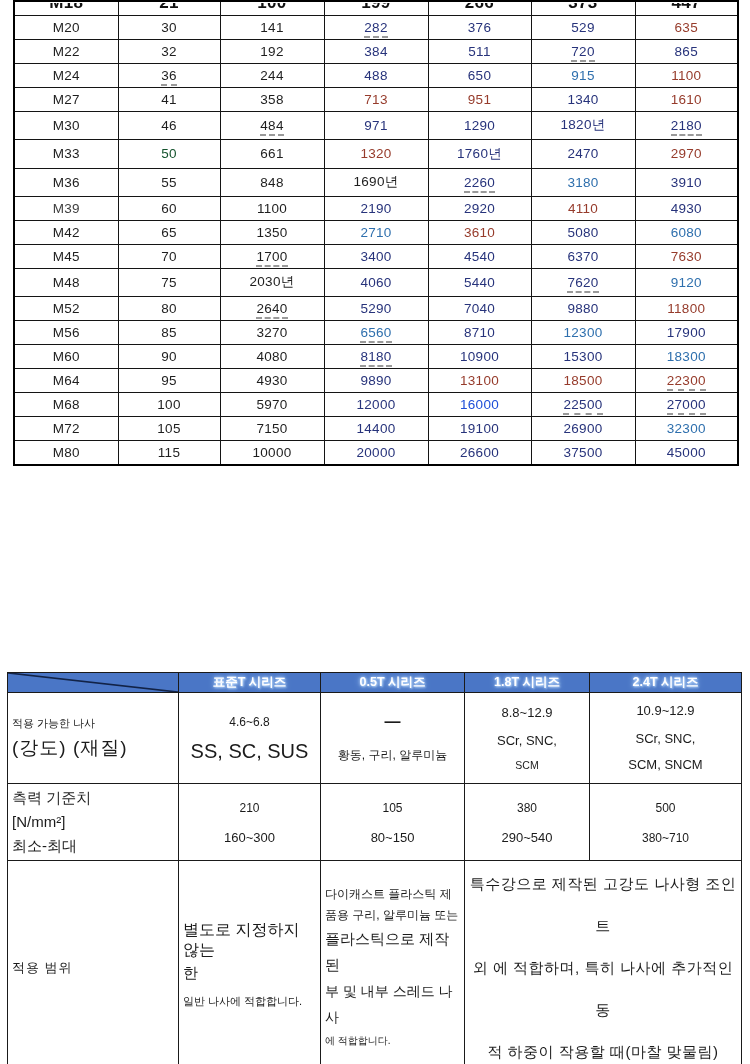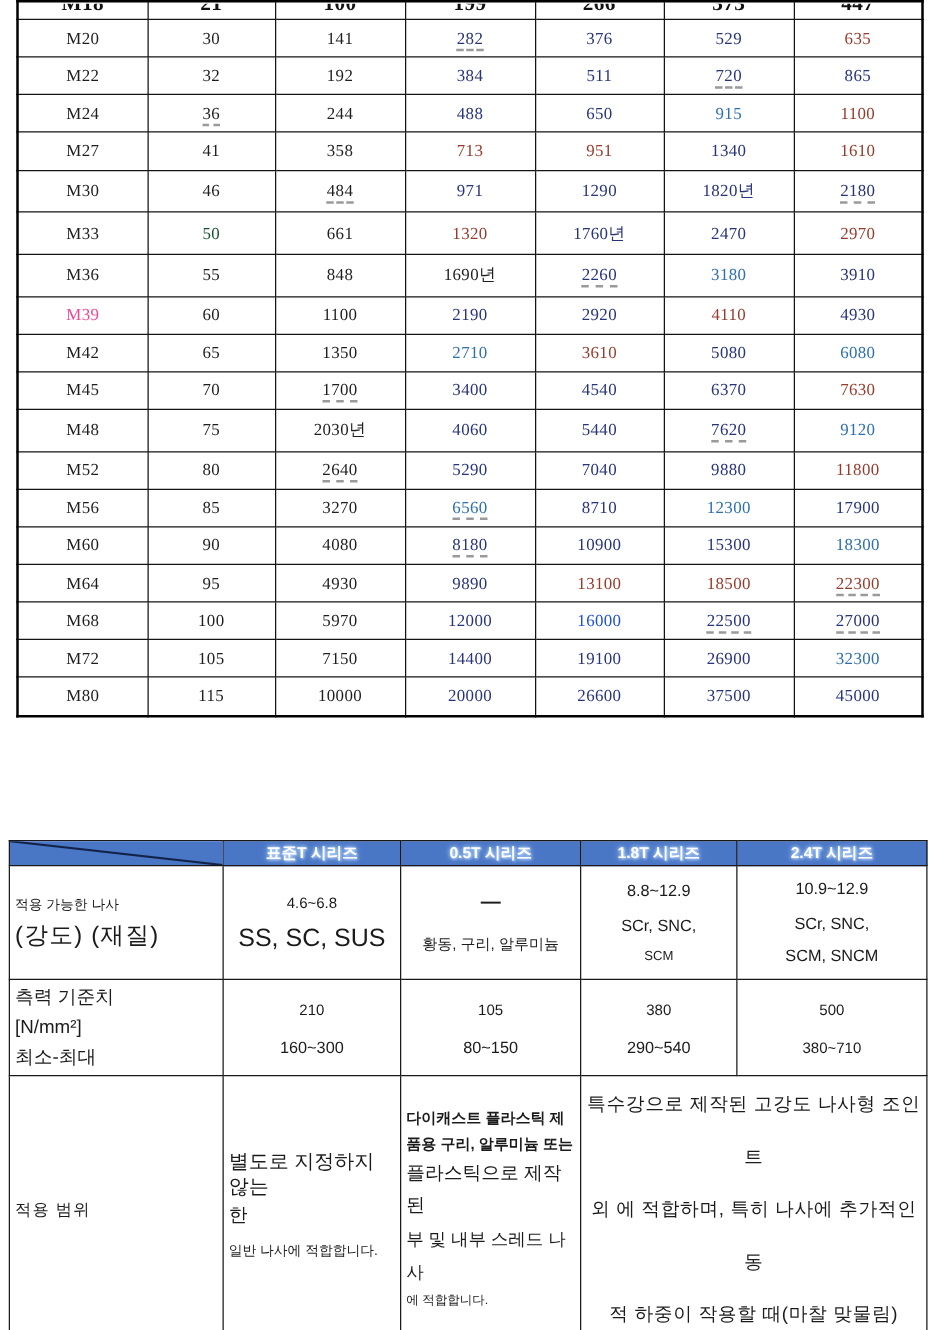--- a/index.html
+++ b/index.html
@@ -2,22 +2,22 @@
 <html><head>
 <meta charset="utf-8">
 <style>
   html,body{margin:0;padding:0;}
   body{
     width:750px;height:1064px;background:#ffffff;overflow:hidden;position:relative;
     font-family:"Liberation Sans","DejaVu Sans",sans-serif;color:#1b1b1b;
   }
   
   .torque{
-    position:absolute;left:13px;top:0;width:724px;height:574px;
-    border-collapse:collapse;table-layout:fixed;font-family:Liberation Serif, serif;
+    position:absolute;left:13px;top:0;width:724px;height:466px;
+    border-collapse:collapse;table-layout:fixed;
   }
   .torque td{
     border:1.6px solid #141414;text-align:center;vertical-align:middle;
     font-size:13.5px;padding:0;overflow:hidden;letter-spacing:0.3px;
   }
   .torque{border:2px solid #000;}
   .torque tr.partial td{border-top:none;height:13px;}
   .partial .clip{height:12px;overflow:hidden;position:relative;}
   .partial .clip span{
     position:absolute;top:-10px;left:0;right:0;display:block;
@@ -55,21 +55,21 @@
   .l-lg{display:block;font-size:20px;line-height:26px;margin-top:6px;}
   .nominal{display:block;font-size:12px;line-height:20px;margin-top:2px;}
   .range{display:block;font-size:13px;line-height:20px;margin-top:10px;}
   .dash-line{display:block;font-size:16px;font-weight:bold;line-height:20px;}
   .scope1 span{text-align:left;}
   .scope1{text-align:left;padding-left:8px;}
   .scope1 .ln1{display:block;font-size:16px;line-height:20px;}
   .scope1 .ln2{display:block;font-size:15px;line-height:26px;}
   .scope1 .ln3{display:block;font-size:11px;line-height:30px;}
   .scope2{text-align:left;padding-left:5px;}
-  .scope2 .ln1,.scope2 .ln2{display:block;font-size:12px;line-height:21px;font-weight:bold;}
+  .scope2 .ln1,.scope2 .ln2{display:block;font-size:12px;line-height:21px;}
   .scope2 .ln3{display:block;font-size:15px;line-height:26px;}
   .scope2 .ln4{display:block;font-size:14px;line-height:26px;}
   .scope2 .ln5{display:block;font-size:10px;line-height:22px;}
   .scope-merged{text-align:center;}
   .scope-merged .lnm{display:block;font-size:15px;line-height:42px;letter-spacing:0.5px;}
 </style>
 </head>
 <body>
 
 <table class="torque">
@@ -177,21 +177,21 @@
       <tr>
         <td><span style="color: rgb(30, 30, 30);">M36</span></td>
         <td><span style="color: rgb(30, 30, 30);">55</span></td>
         <td><span style="color: rgb(30, 30, 30);">848</span></td>
         <td><span style="color: rgb(30, 30, 30);">1690년</span></td>
         <td><span class="u" style="color: rgb(39, 51, 123);">2260</span></td>
         <td><span style="color: rgb(46, 111, 173);">3180</span></td>
         <td><span style="color: rgb(39, 51, 123);">3910</span></td>
       </tr>
       <tr>
-        <td><span style="color: #ec4899;">M39</span></td>
+        <td><span style="color: #404040;">M39</span></td>
         <td><span style="color: rgb(30, 30, 30);">60</span></td>
         <td><span style="color: rgb(30, 30, 30);">1100</span></td>
         <td><span style="color: rgb(39, 51, 123);">2190</span></td>
         <td><span style="color: rgb(39, 51, 123);">2920</span></td>
         <td><span style="color: rgb(150, 59, 43);">4110</span></td>
         <td><span style="color: rgb(39, 51, 123);">4930</span></td>
       </tr>
       <tr>
         <td><span style="color: rgb(30, 30, 30);">M42</span></td>
         <td><span style="color: rgb(30, 30, 30);">65</span></td>

